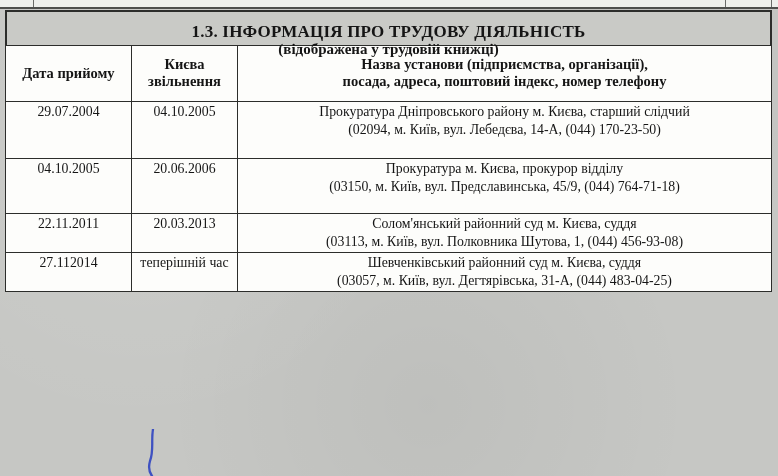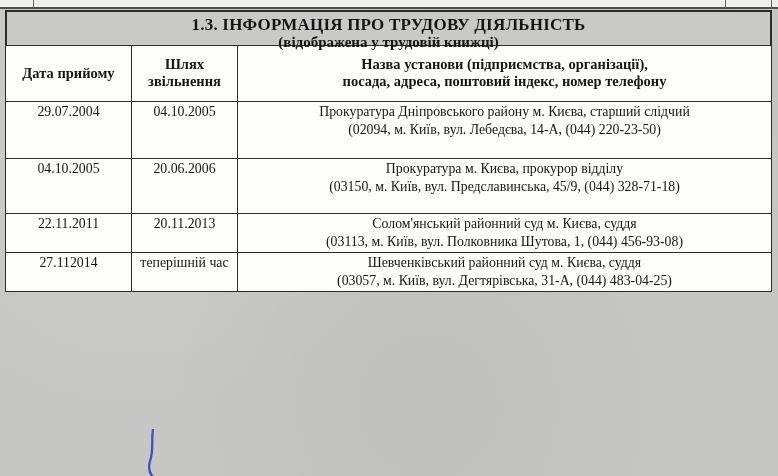--- a/index.html
+++ b/index.html
@@ -32,21 +32,21 @@
   .tick-c { left:771px; width:2px; background:#3c3e3b; }
 
   .doc { position:absolute; left:5px; top:10px; width:767px; }
 
   .title-cell {
     box-sizing:border-box;
     border:2px solid #2c2d2b;
     height:37px;
     background:#c9cac6;
     text-align:center;
-    padding-top:4px;
+    padding-top:11px;
   }
   .title-line1 { font-size:17px; font-weight:bold; letter-spacing:.2px; line-height:18px; }
   .title-line2 { font-size:15px; font-weight:bold; line-height:16px; }
 
   table.work {
     border-collapse:collapse;
     table-layout:fixed;
     width:767px;
     margin-top:-2px;
     background:#fdfdfb;
@@ -105,51 +105,51 @@
         <col class="c1">
         <col class="c2">
         <col class="c3">
       </colgroup>
     <thead>
       <tr>
         <th>
           <span>Дата прийому</span>
         </th>
         <th>
-          <div>Шлях</div>
+          <div>Києва</div>
           <div>звільнення</div>
         </th>
         <th>
           <div>Назва установи (підприємства, організації),</div>
           <div>посада, адреса, поштовий індекс, номер телефону</div>
         </th>
       </tr>
     </thead>
     <tbody>
       <tr>
         <td class="date">29.07.2004</td>
         <td class="date">04.10.2005</td>
         <td>
           <div>Прокуратура Дніпровського району м. Києва, старший слідчий</div>
-          <div>(02094, м. Київ, вул.  Лебедєва, 14-А, (044) 220-23-50)</div>
+          <div>(02094, м. Київ, вул.  Лебедєва, 14-А, (044) 170-23-50)</div>
           <div></div>
         </td>
       </tr>
       <tr>
         <td class="date">04.10.2005</td>
         <td class="date">20.06.2006</td>
         <td>
           <div>Прокуратура м. Києва, прокурор відділу</div>
-          <div>(03150, м. Київ, вул. Предславинська, 45/9, (044) 328-71-18)</div>
+          <div>(03150, м. Київ, вул. Предславинська, 45/9, (044) 764-71-18)</div>
           <div></div>
         </td>
       </tr>
       <tr>
         <td class="date">22.11.2011</td>
-        <td class="date">20.11.2013</td>
+        <td class="date">20.03.2013</td>
         <td>
           <div>Солом'янський районний суд м. Києва, суддя</div>
           <div>(03113, м. Київ, вул. Полковника Шутова, 1, (044) 456-93-08)</div>
           <div></div>
         </td>
       </tr>
       <tr>
         <td class="date">27.112014</td>
         <td class="date">теперішній час</td>
         <td>

